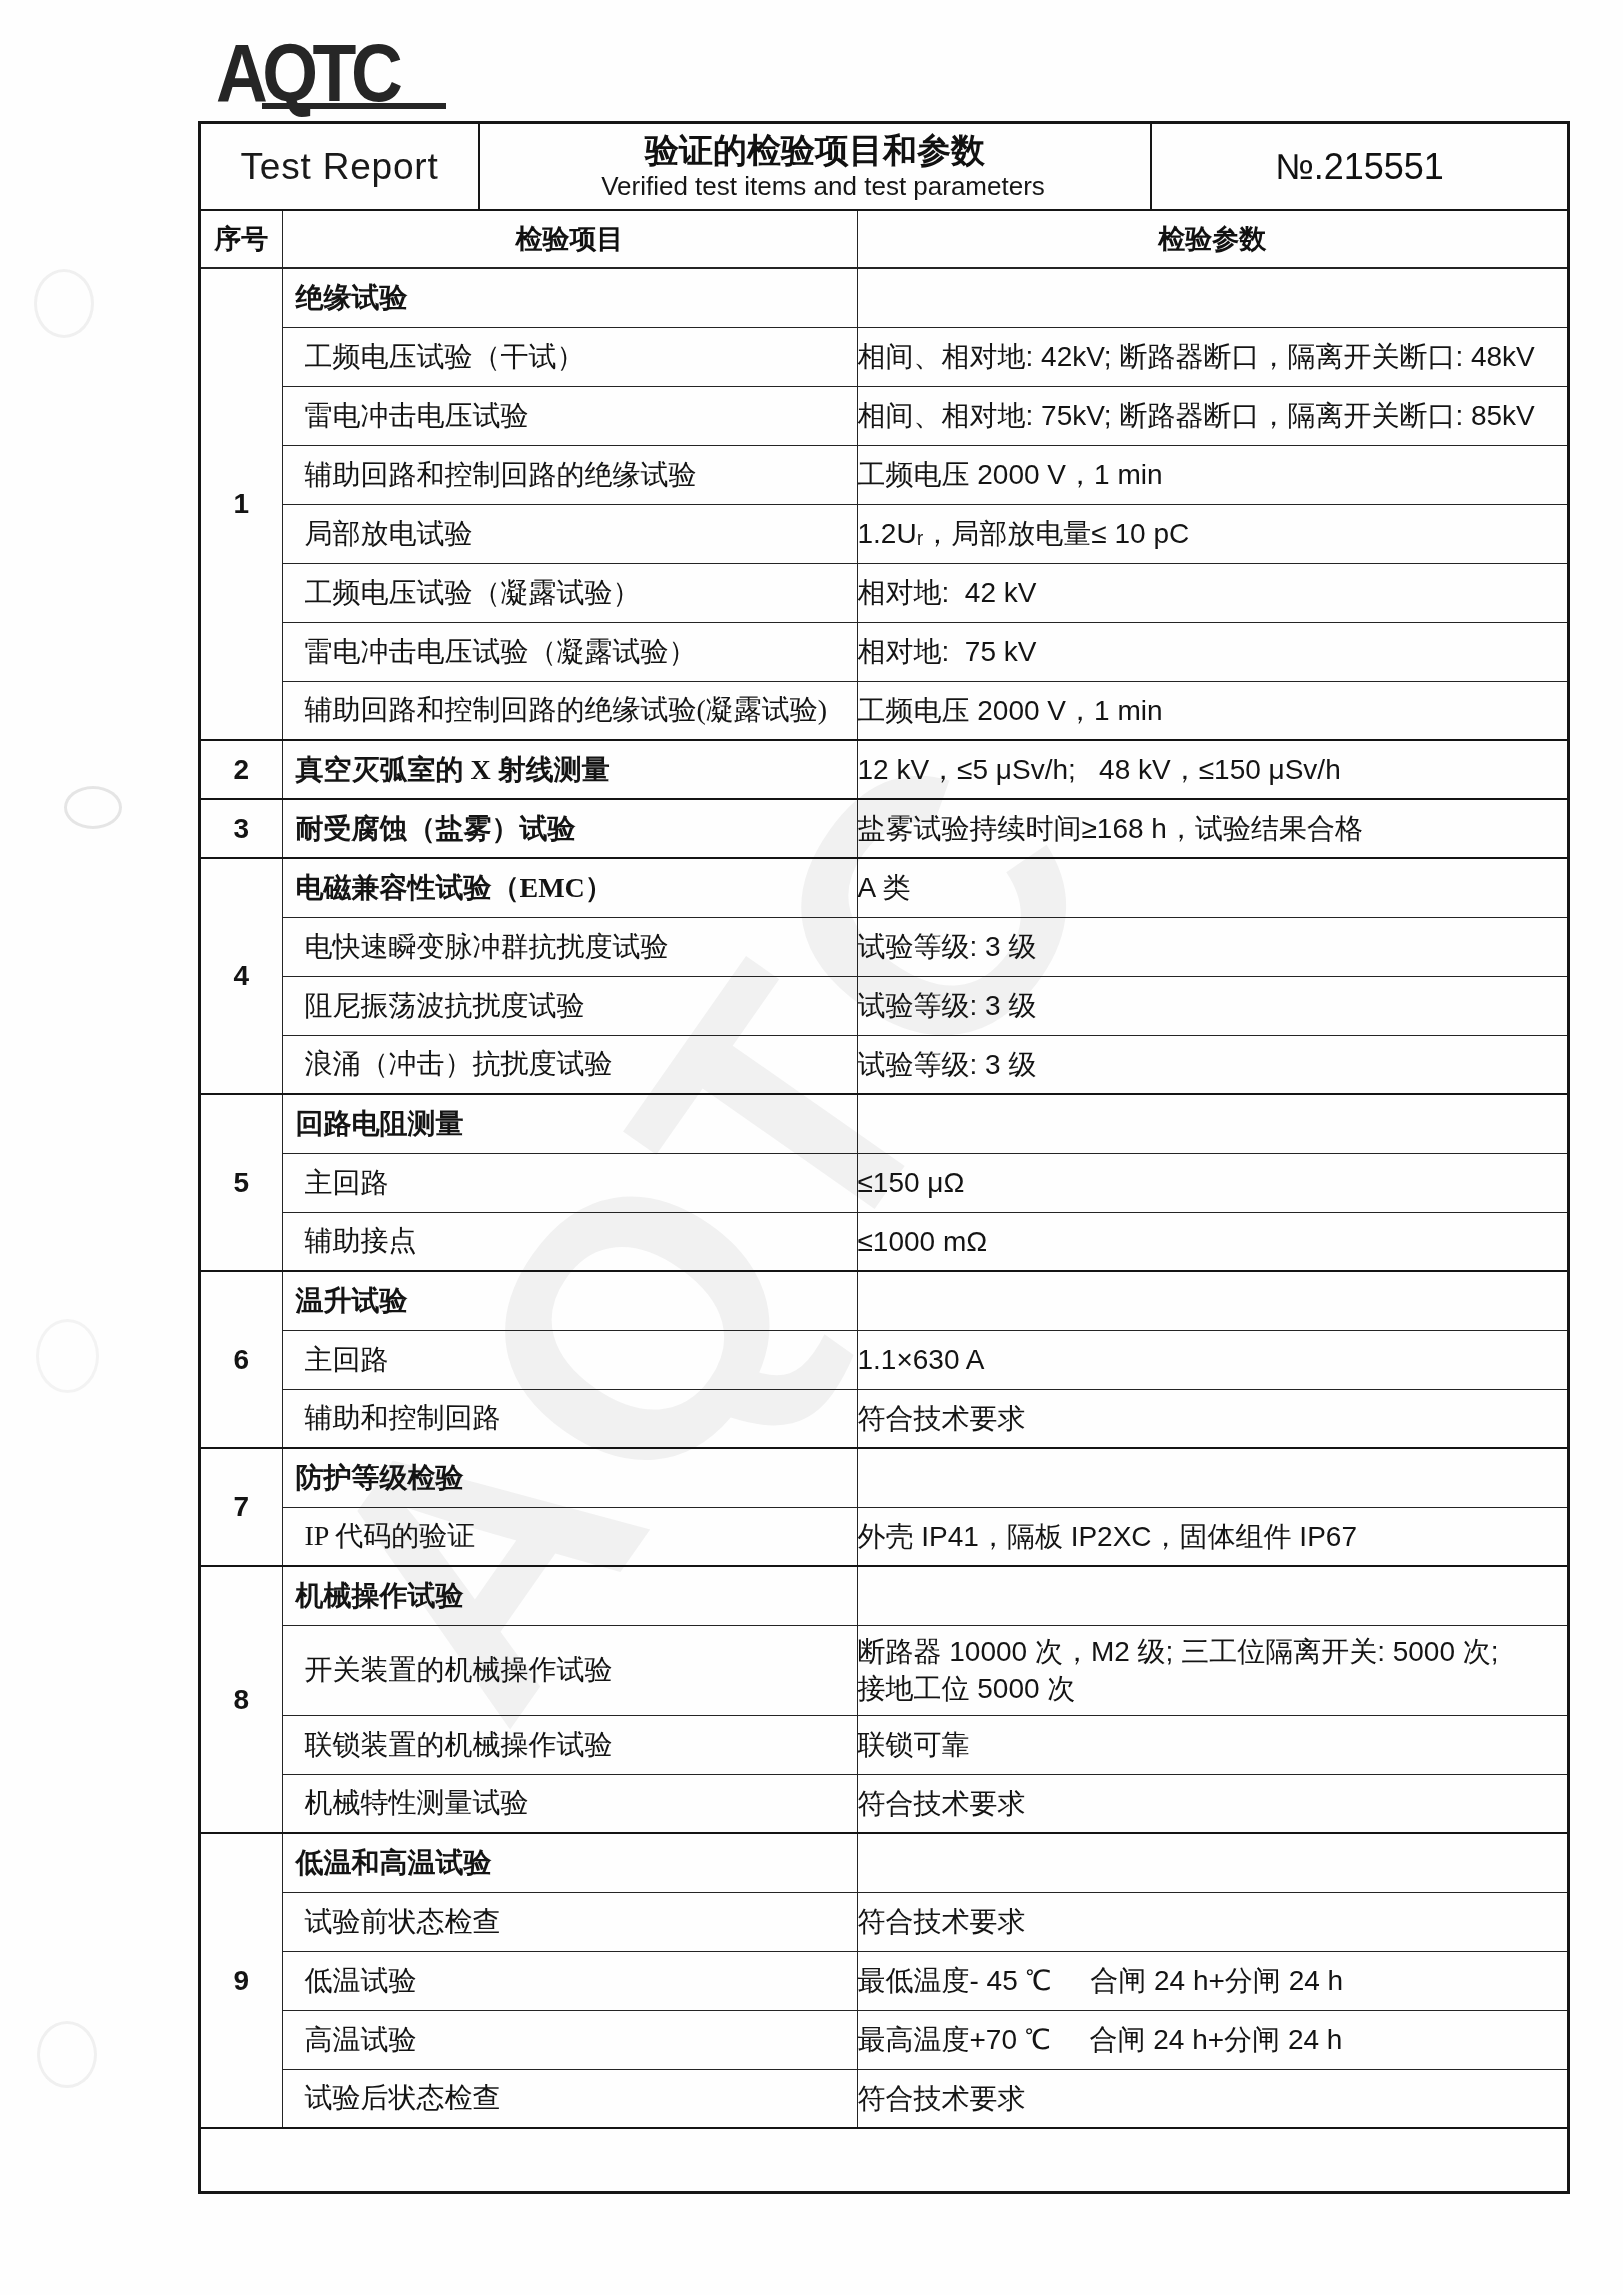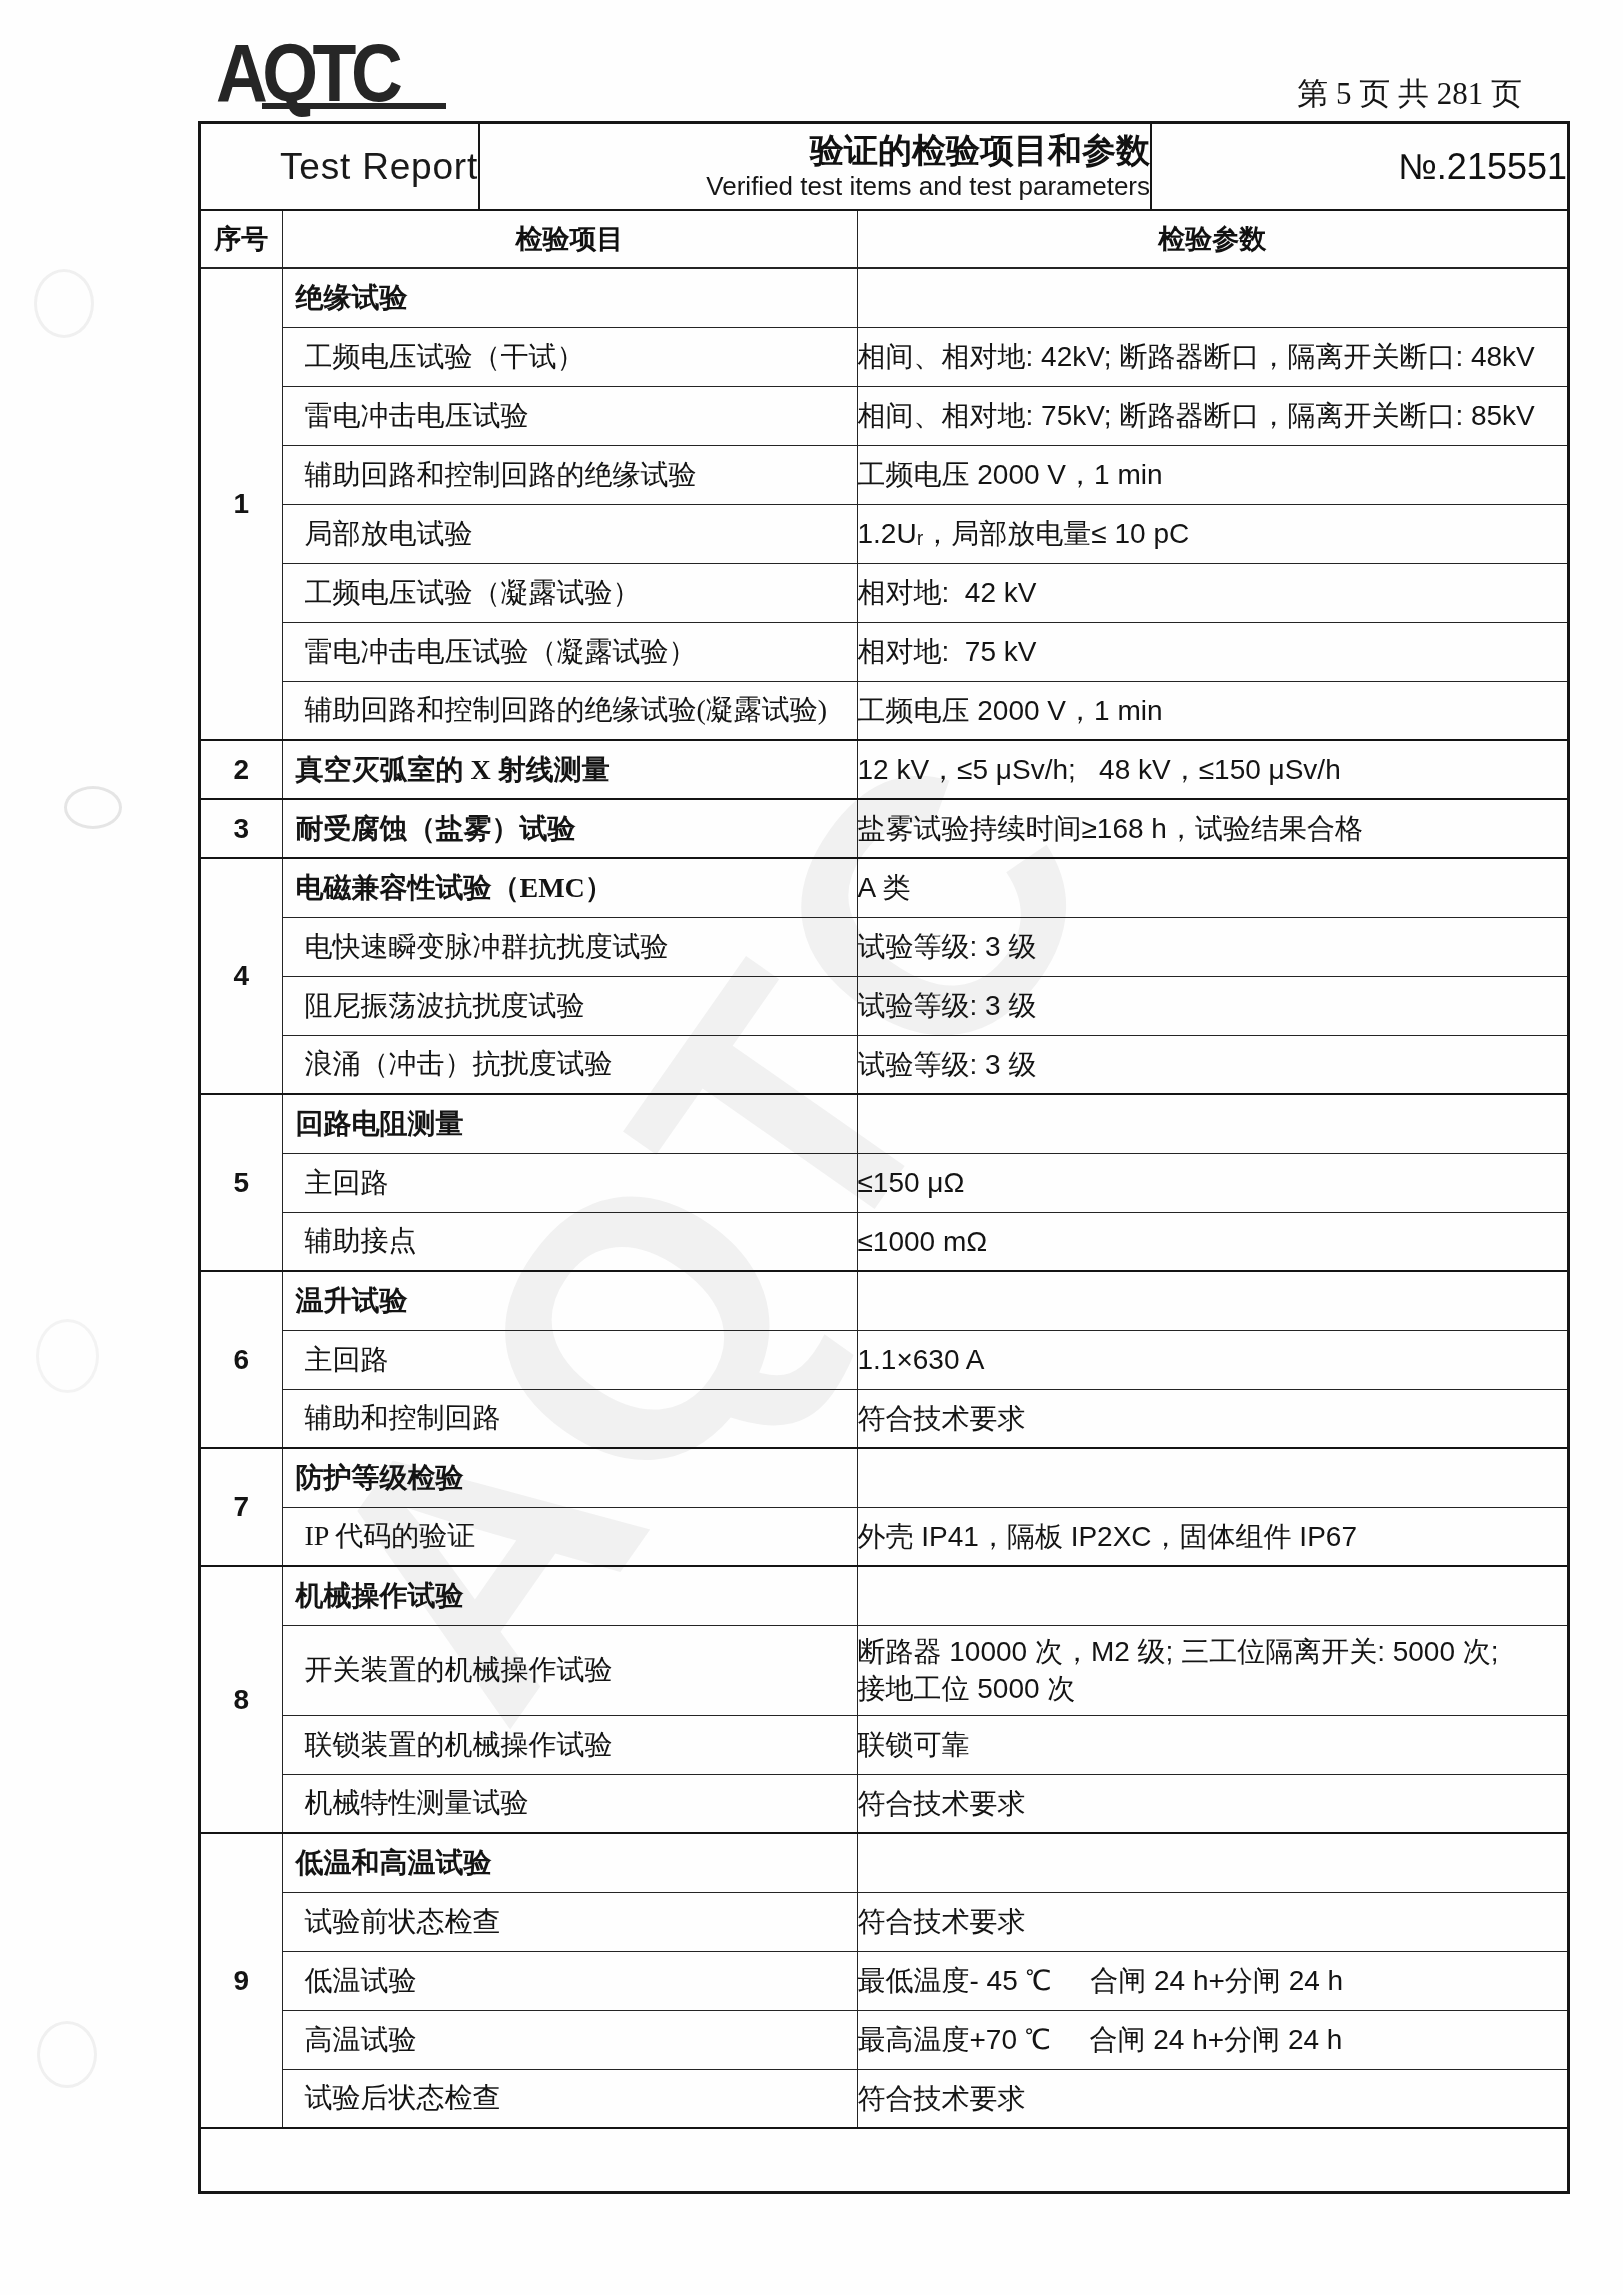--- a/index.html
+++ b/index.html
@@ -68,21 +68,21 @@
   
   .table-wrap {
     position: absolute; left: 198px; top: 121px; width: 1366px;
     border: 3.4px solid #161616;
     z-index: 1;
     background: transparent;
   }
   .title-row { display: flex; height: 85px; border-bottom: 2.5px solid #161616; }
   .title-cell {
     display: flex; flex-direction: column;
-    align-items: flex-end; justify-content: center;
+    align-items: center; justify-content: center;
     box-sizing: border-box;
   }
   .tc-left  { width: 279px; border-right: 2.5px solid #161616; }
   .tc-mid   { width: 672px; border-right: 2.5px solid #161616; }
   .tc-right { flex: 1; }
   .report-label { font-size: 37px; color: #1a1a1a; letter-spacing: 0.8px; }
   .title-zh { font-family: "Liberation Serif", serif; font-weight: 700; font-size: 34px; line-height: 39px; color: #111; }
   .title-en { font-size: 26px; line-height: 32px; color: #161616; margin-left: 16px; }
   .report-no { font-size: 36px; color: #111; }
 
@@ -145,21 +145,20 @@
   <div class="punch-hole hole-1"></div>
   <div class="punch-hole hole-2"></div>
   <div class="punch-hole hole-3"></div>
   <div class="punch-hole hole-4"></div>
 
   <div class="logo">
     <div class="logo-text">AQTC</div>
     <div class="logo-underline"></div>
   </div>
 
-  <div class="page-info">第 5 页  共 281 页</div>
 
   <div class="table-wrap">
 
     <div class="title-row">
       <div class="title-cell tc-left">
         <div class="report-label">Test Report</div>
       </div>
       <div class="title-cell tc-mid">
         <div class="title-zh">验证的检验项目和参数</div>
         <div class="title-en">Verified test items and test parameters</div>

